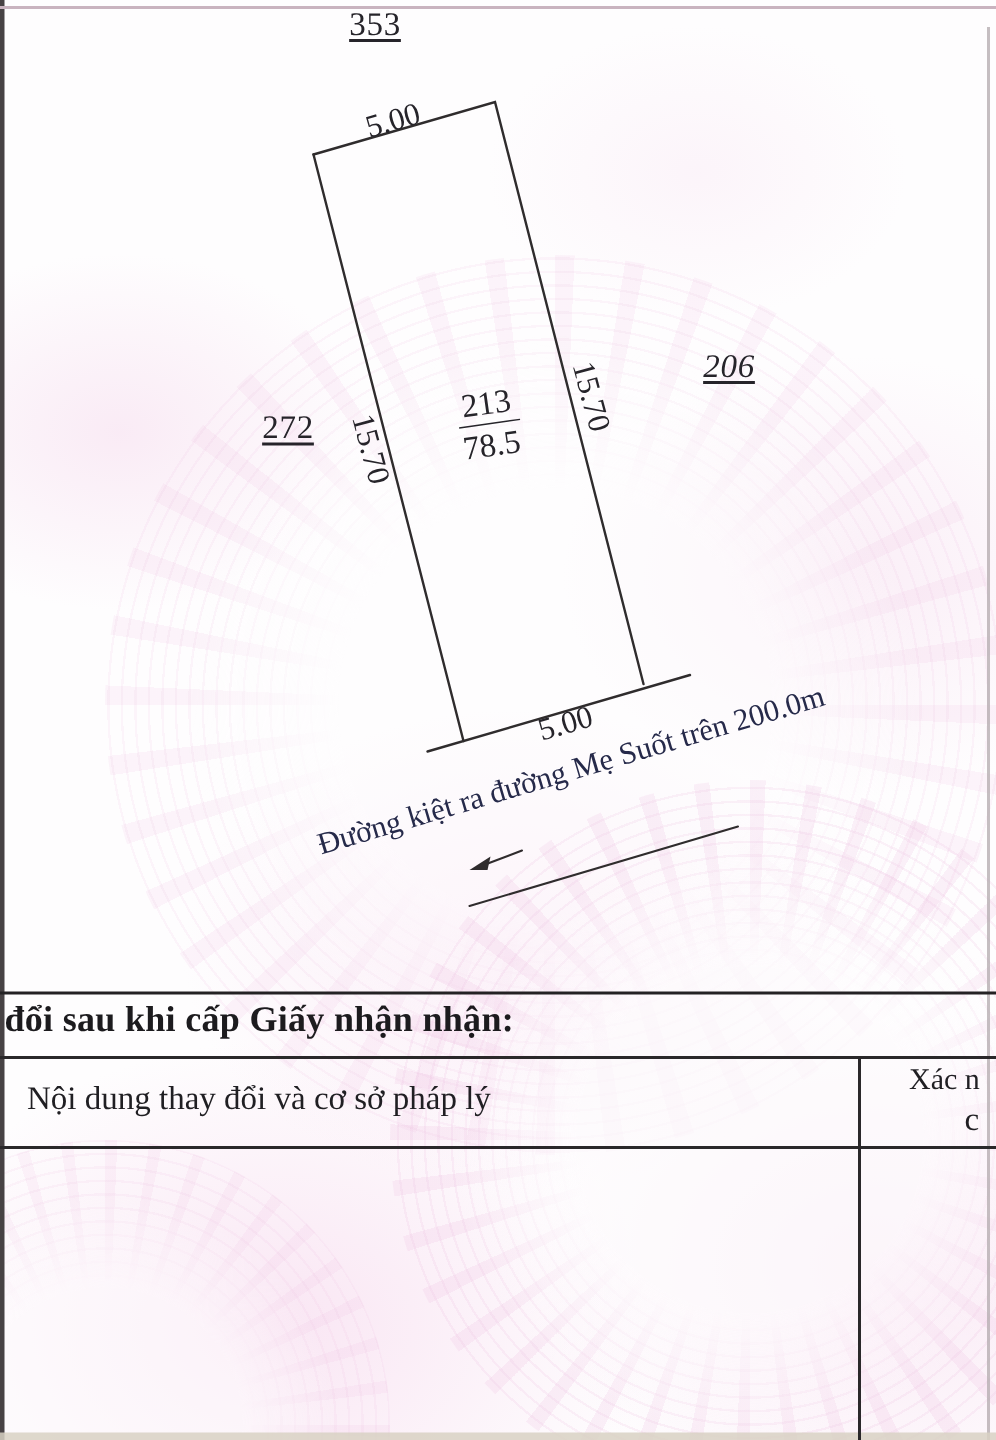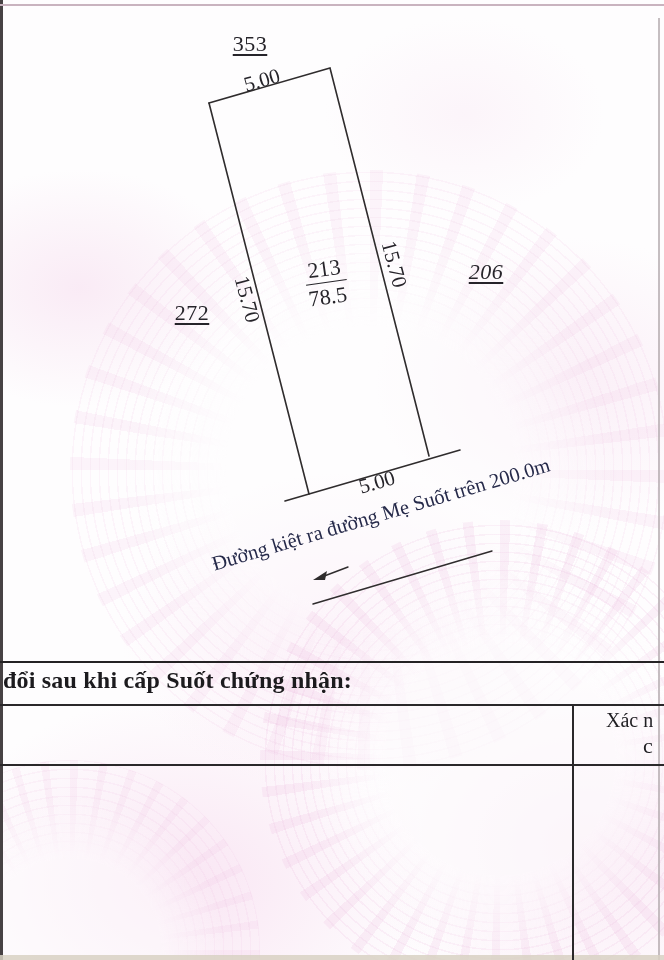--- a/index.html
+++ b/index.html
@@ -32,21 +32,21 @@
   .ros-c{left:-120px;top:760px;width:380px;height:380px;opacity:.5;}
   
   .edge-left{position:absolute;left:0;top:0;width:3px;height:960px;background:#474244;}
   .line-top{position:absolute;left:0;top:4px;width:664px;height:2px;background:#c9b3bf;}
   .edge-right{position:absolute;left:658px;top:18px;width:2px;height:942px;background:#b7aeb2;opacity:.8;}
   .strip-bottom{position:absolute;left:0;top:955px;width:664px;height:5px;background:#d8d1c3;opacity:.85;}
   
   svg.sketch{position:absolute;left:0;top:0;}
   
   .lbl{position:absolute;white-space:nowrap;font-size:21px;color:#26242a;text-align:center;}
-  .neigh{font-size:22px;text-decoration:underline;text-underline-offset:3px;letter-spacing:.5px;margin-top:28px;}
+  .neigh{font-size:22px;text-decoration:underline;text-underline-offset:3px;letter-spacing:.5px;}
   .rot-top{transform:rotate(-16deg);}
   .rot-bot{transform:rotate(-16deg);}
   .rot-left,.rot-right{transform:rotate(75deg);}
   .parcel-label{position:absolute;left:297px;top:257px;width:58px;text-align:center;
     transform:rotate(-8deg);font-size:22px;line-height:1.1;}
   .parcel-label .num{display:inline-block;padding:0 4px 1px 4px;border-bottom:1.6px solid #26242a;}
   .parcel-label .area{padding-top:2px;}
   .road-label{position:absolute;left:199px;top:503px;width:364px;text-align:center;
     transform:rotate(-16.5deg);font-size:20.5px;color:#262a4a;white-space:nowrap;}
   
@@ -109,22 +109,23 @@
   <div class="lbl rot-bot" style="left:347px;top:470px;width:60px;">5.00</div>
 
   <div class="parcel-label">
     <div class="num">213</div>
     <div class="area">78.5</div>
   </div>
 
   <div class="road-label">Đường kiệt ra đường Mẹ Suốt trên 200.0m</div>
 
   <div class="sec-rule"></div>
-  <h2 class="sec-heading">đổi sau khi cấp Suốt chứng nhận:</h2>
+  <h2 class="sec-heading">đổi sau khi cấp Giấy nhận nhận:</h2>
 
   <div class="tbl-top"></div>
   <div class="tbl-mid"></div>
   <div class="tbl-div"></div>
 
+  <div class="col1-text">Nội dung thay đổi và cơ sở pháp lý</div>
   <div class="col2-line1">Xác n</div>
   <div class="col2-line2">c</div>
 
 </div>
 
 </body></html>

